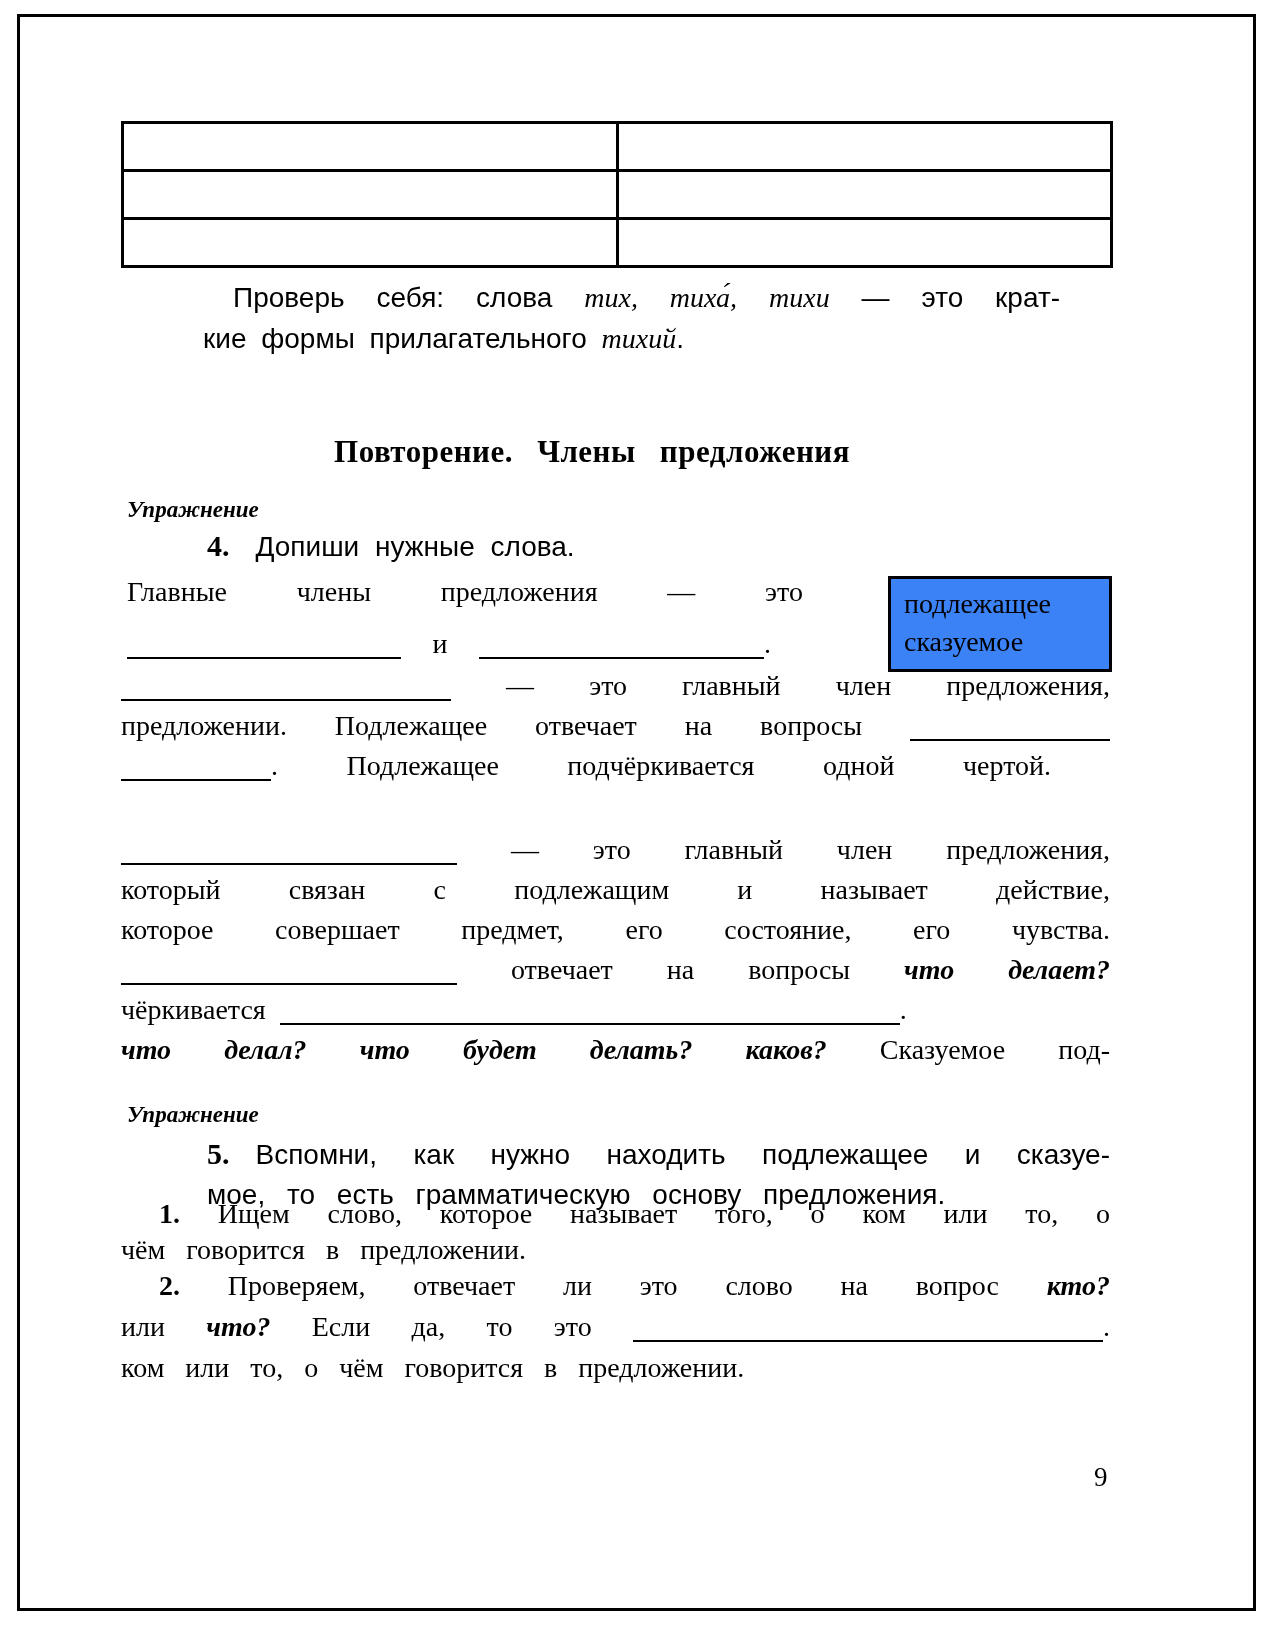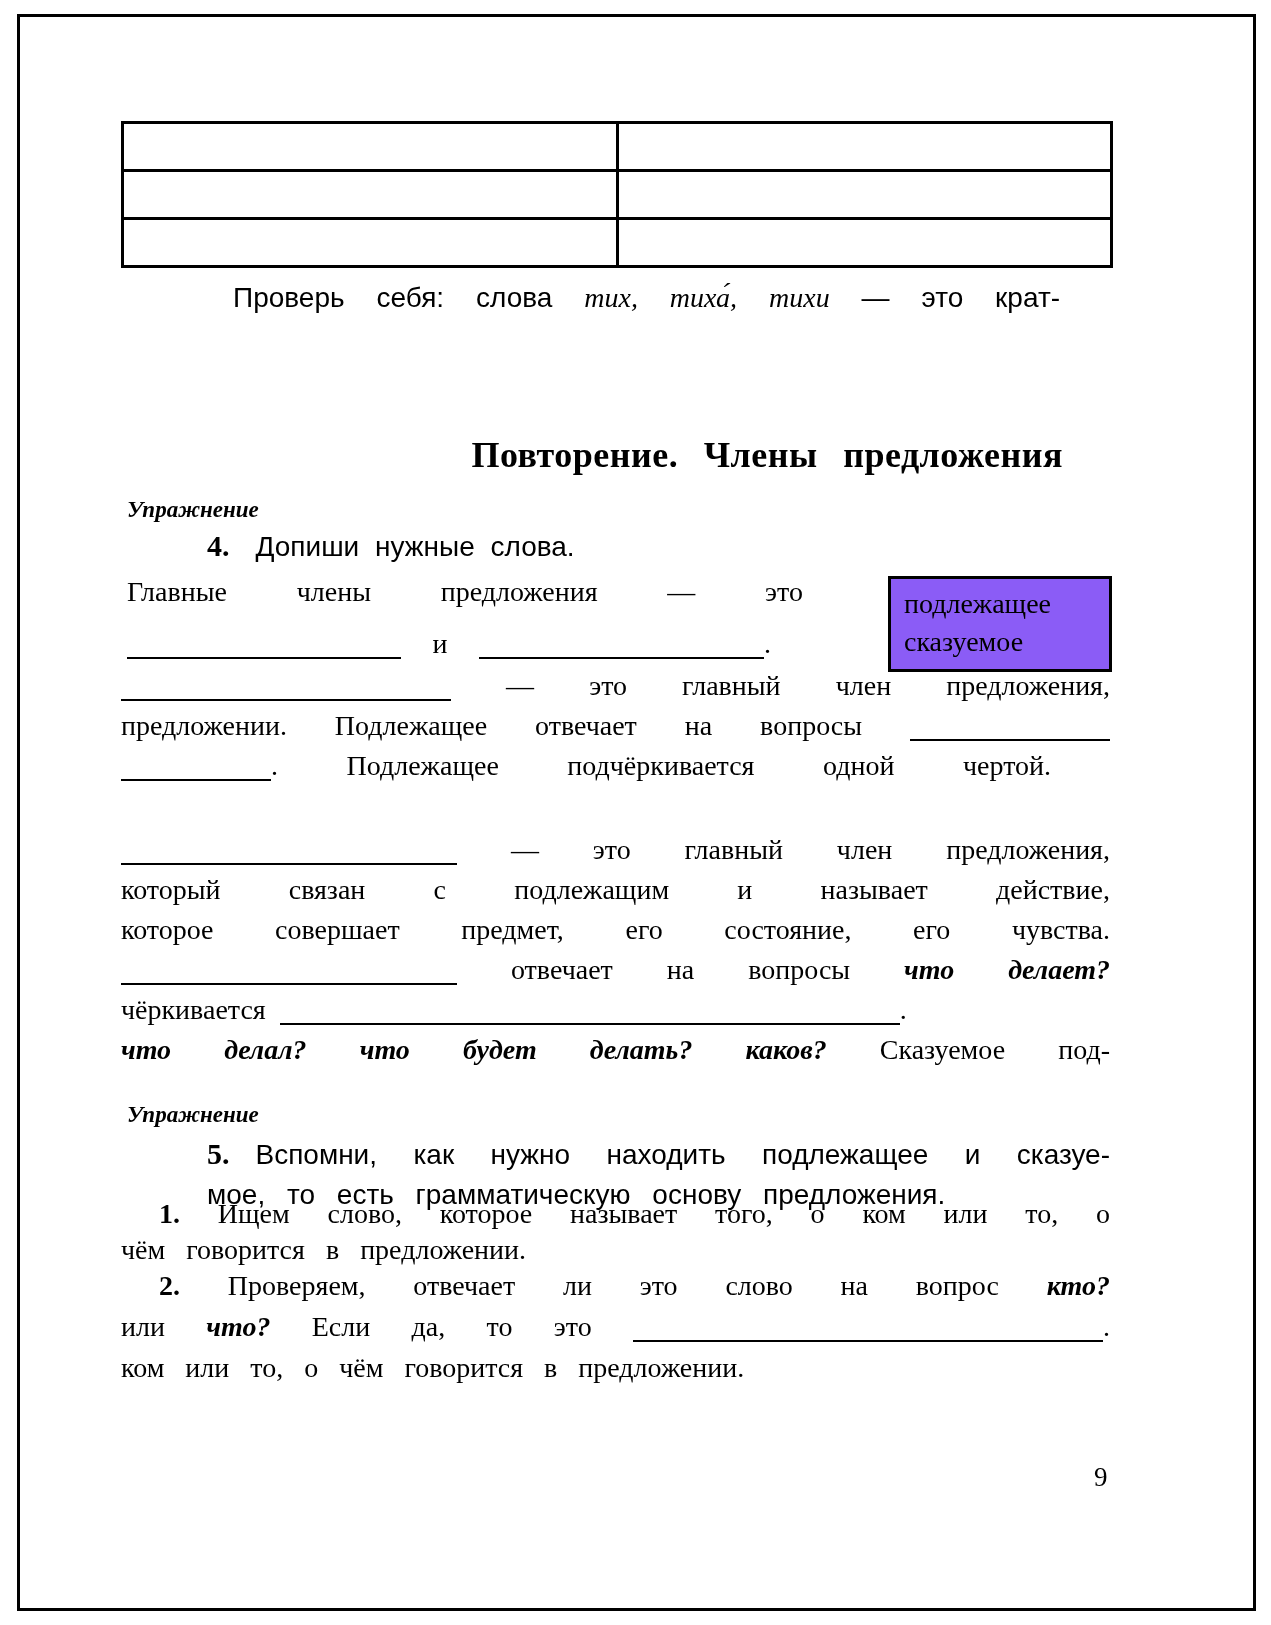--- a/index.html
+++ b/index.html
@@ -31,31 +31,31 @@
   .midwide { word-spacing:7px; }
   
   .bl {
     display:inline-block; height:12px; border-bottom:2px solid #000;
     vertical-align:-6px;
   }
   .check .l { line-height:41px; }
   .ind30 { text-indent:30px; }
   .ind38 { text-indent:38px; }
   .heading {
-    font-size:36px; font-weight:bold; text-align:right; word-spacing:16px;
+    font-size:31px; font-weight:bold; text-align:center; word-spacing:16px;
     letter-spacing:0.5px;
   }
   .exlabel { font-size:23px; font-weight:bold; font-style:italic; }
   .num { font-weight:bold; font-size:30px; margin-right:26px; }
   .stepnum { font-weight:bold; }
   .tasktext { font-size:28px; word-spacing:8px; }
   .wordbox {
     position:absolute; right:4px; top:4px; width:224px;
     border:3px solid #000; padding:6px 0 8px 13px;
-    font-size:28px; line-height:38px; background:#8b5cf6;
+    font-size:28px; line-height:38px; background:#3b82f6;
   }
   .fillA { width:676px; }
   .fillB { width:644px; margin-top:12px; }
   .list .l { line-height:36px; }
   .pgnum { font-size:27px; }
 </style>
 </head>
 <body>
 
 <div class="page">
@@ -79,20 +79,24 @@
   </tbody>
     </table>
 
   <div class="abs check sans" style="left:203px; top:277px; width:857px;">
     <div class="l j ind30">
       <span class="sans">Проверь себя: слова</span>
       <span class="serif it">тих,</span>
       <span class="serif it">тиха́,</span>
       <span class="serif it">тихи</span>
       <span class="sans">— это крат-</span>
+    </div>
+    <div class="l midwide">
+      <span class="sans">кие формы прилагательного</span>
+      <span class="serif it">тихий</span><span class="sans">.</span>
     </div>
   </div>
 
   <div class="abs heading" style="left:121px; top:434px; width:942px;">Повторение. Члены предложения</div>
 
   <div class="abs exlabel" style="left:127px; top:497px;">Упражнение</div>
 
   <div class="abs l" style="left:207px; top:526px;">
     <span class="num">4.</span><span class="sans tasktext">Допиши нужные слова.</span>
   </div>

